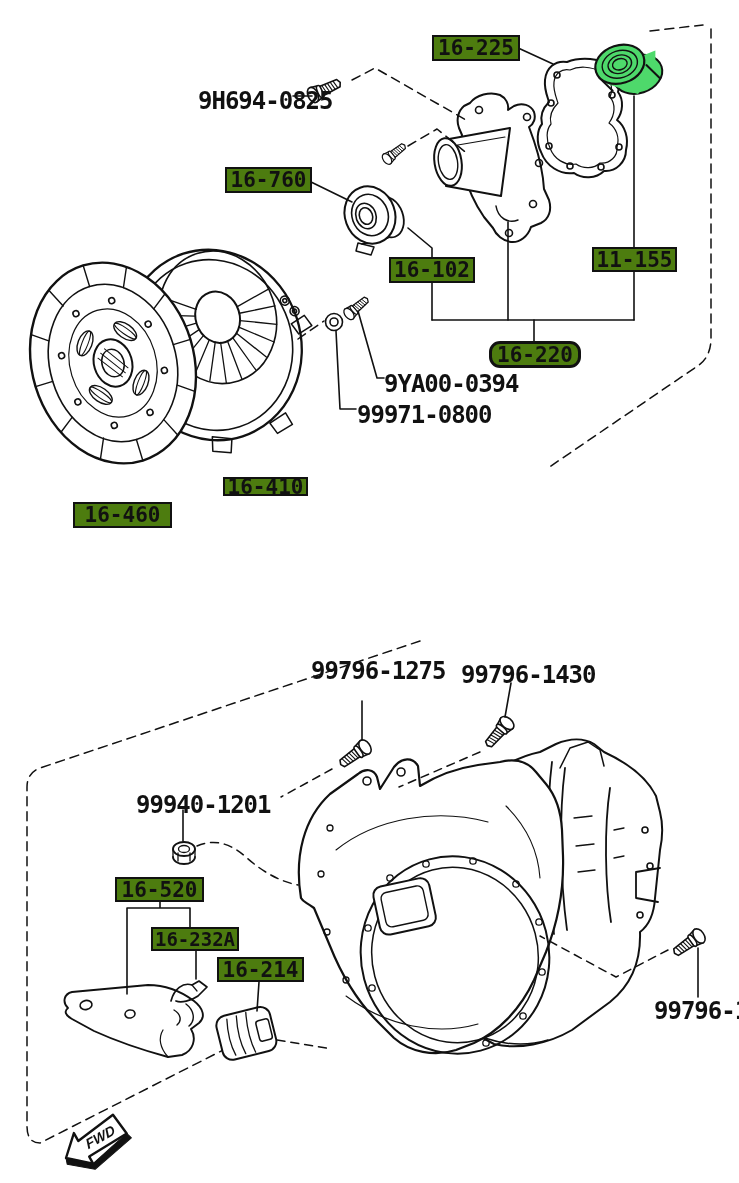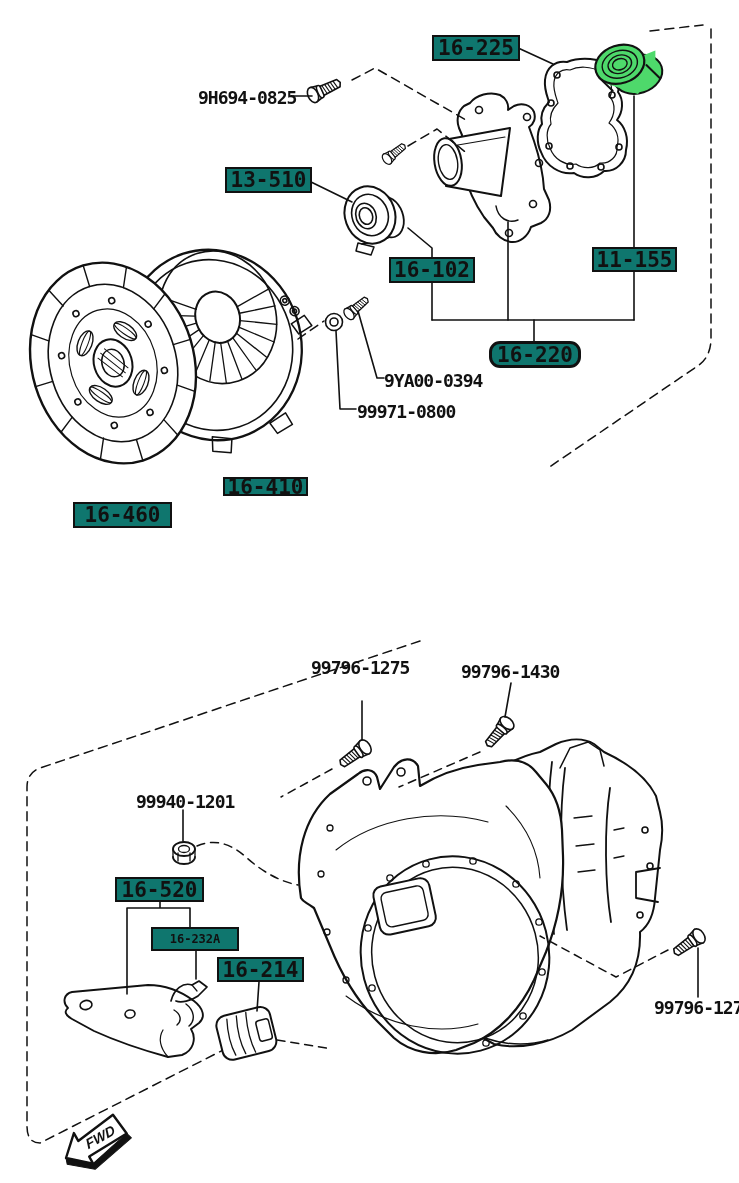--- a/index.html
+++ b/index.html
@@ -1,23 +1,23 @@
 <!DOCTYPE html>
 <html><head>
 <meta charset="utf-8">
 <style>
   html,body{margin:0;padding:0;background:#ffffff;}
   #stage{position:relative;width:739px;height:1183px;overflow:hidden;background:#fff;
          font-family:"DejaVu Sans Mono",monospace;}
   #art{position:absolute;left:0;top:0;}
-  .pbox{position:absolute;border:2px solid #111;background:#0f766e;display:flex;
+  .pbox{position:absolute;border:2px solid #111;background:#4d7c0f;display:flex;
         align-items:center;justify-content:center;font-weight:bold;font-size:21px;
         color:#111;letter-spacing:0;box-sizing:border-box;cursor:pointer;}
   .pbox.bold{border-width:3px;border-radius:11px;}
-  .ptext{position:absolute;font-weight:bold;font-size:18px;letter-spacing:-1px;
+  .ptext{position:absolute;font-weight:bold;font-size:24px;letter-spacing:-1px;
          color:#111;white-space:nowrap;cursor:pointer;}
 </style>
 </head>
 <body>
 
 <div id="stage">
 
 <svg id="art" width="739" height="1183" viewBox="0 0 739 1183" xmlns="http://www.w3.org/2000/svg">
   <defs>
     <g id="bolt">
@@ -265,41 +265,41 @@
       <path d="M0,0 L19,-18 L19,-9 L62,-15 L65,8 L21,10 L21,18 Z" fill="#fff" stroke-width="2.4"></path>
       <text x="24" y="3" transform="skewX(-6)" fill="#111" stroke="none" font-family="Liberation Sans, sans-serif" font-style="italic" font-weight="bold" font-size="14">FWD</text>
     </g>
   </g>
 </svg>
 
 <div class="pbox" style="left:432px;top:35px;width:88px;height:26px;">
       <span>16-225</span>
     </div>
 <div class="pbox" style="left:225px;top:167px;width:87px;height:26px;">
-      <span>13-510</span>
+      <span>16-760</span>
     </div>
 <div class="pbox" style="left:389px;top:257px;width:86px;height:26px;">
       <span>16-102</span>
     </div>
 <div class="pbox" style="left:592px;top:247px;width:85px;height:25px;">
       <span>11-155</span>
     </div>
 <div class="pbox bold" style="left:489px;top:341px;width:92px;height:27px;">
       <span>16-220</span>
     </div>
 <div class="pbox" style="left:73px;top:502px;width:99px;height:26px;">
       <span>16-460</span>
     </div>
 <div class="pbox" style="left:223px;top:477px;width:85px;height:19px;">
       <span>16-410</span>
     </div>
 <div class="pbox" style="left:115px;top:877px;width:89px;height:25px;">
       <span>16-520</span>
     </div>
-<div class="pbox" style="left:151px;top:927px;width:88px;height:24px;font-size:12px;">
+<div class="pbox" style="left:151px;top:927px;width:88px;height:24px;font-size:19px;">
       <span>16-232A</span>
     </div>
 <div class="pbox" style="left:217px;top:957px;width:87px;height:25px;">
       <span>16-214</span>
     </div>
 
 <div class="ptext" style="left:198px;top:87px;">9H694-0825</div>
 <div class="ptext" style="left:384px;top:370px;">9YA00-0394</div>
 <div class="ptext" style="left:357px;top:401px;">99971-0800</div>
 <div class="ptext" style="left:311px;top:657px;">99796-1275</div>

